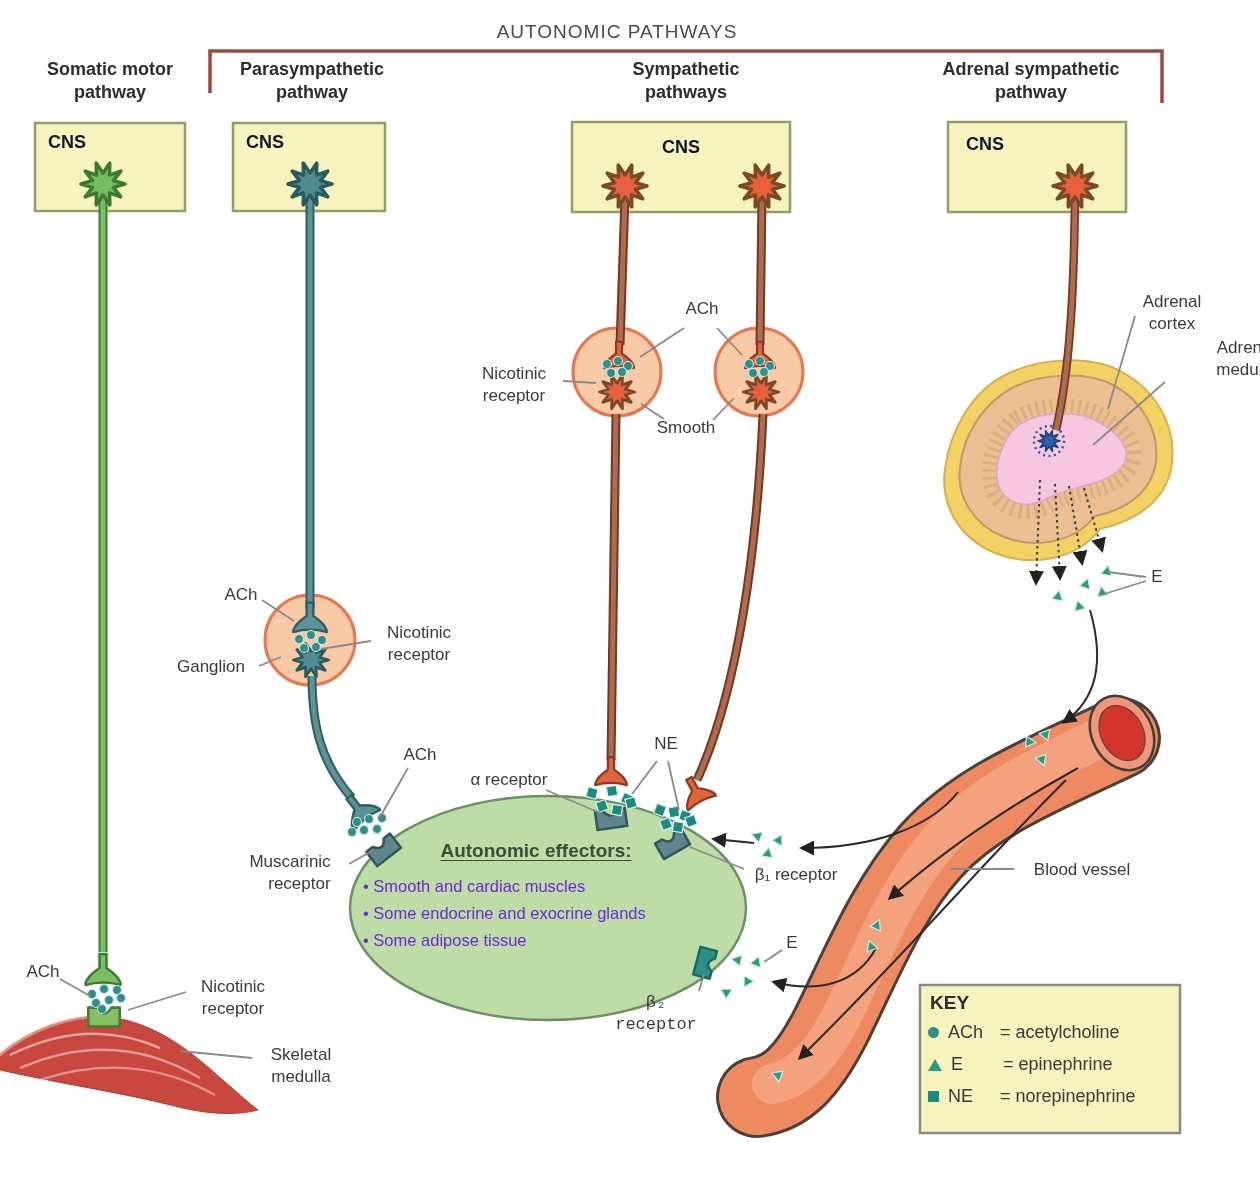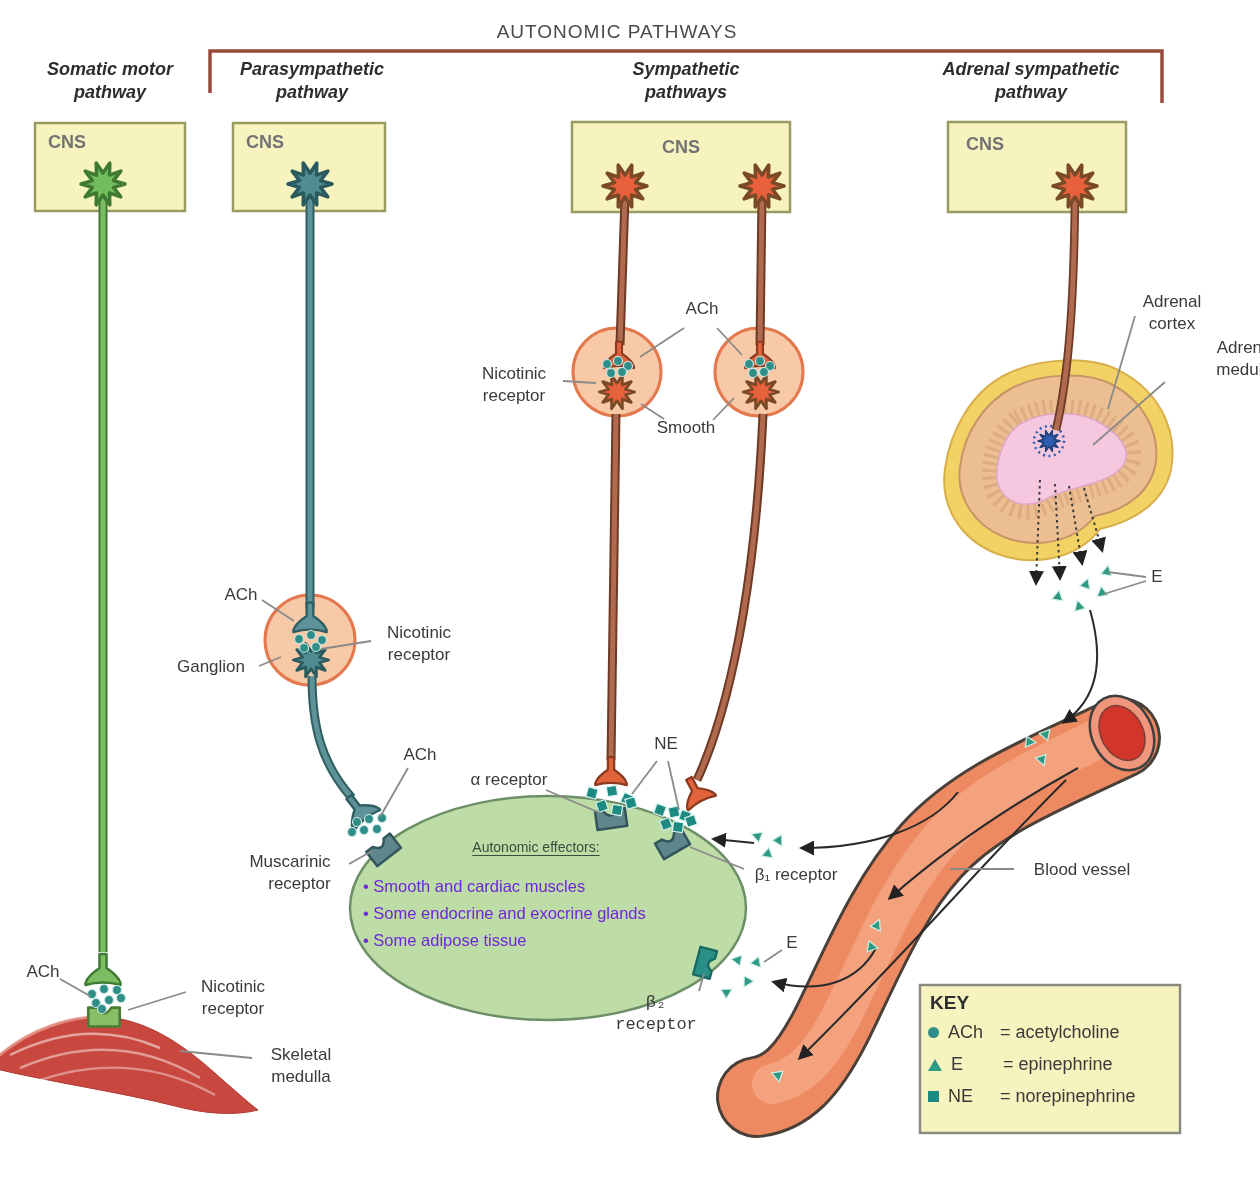--- a/index.html
+++ b/index.html
@@ -3,23 +3,23 @@
 <meta charset="utf-8">
 <style>
   html,body{margin:0;padding:0;background:#fff;}
   .stage{position:relative;width:1260px;height:1200px;background:#ffffff;overflow:hidden;
          font-family:"Liberation Sans", sans-serif;}
   .stage svg{position:absolute;left:0;top:0;z-index:1;}
   .lbl{position:absolute;z-index:2;font-size:17px;color:#3a3a3a;white-space:pre-line;
        text-align:center;line-height:1.28;}
   .cx{transform:translateX(-50%);}
   .title{font-size:19px;letter-spacing:1px;color:#4a4a4a;white-space:nowrap;}
-  .hdr{font-weight:bold;font-size:18px;color:#2d2d2d;font-style:italic;}
-  .cns{font-weight:bold;font-size:18px;color:#737373;}
-  .eff-title{font-weight:normal;font-size:14px;color:#3c4c3c;text-decoration:underline;
+  .hdr{font-weight:bold;font-size:18px;color:#2d2d2d;}
+  .cns{font-weight:bold;font-size:18px;color:#0f172a;}
+  .eff-title{font-weight:bold;font-size:19px;color:#3c4c3c;text-decoration:underline;
              text-underline-offset:3px;white-space:nowrap;}
   .eff-item{font-size:16.5px;color:#6d28d9;white-space:nowrap;text-align:left;}
   .key-title{font-weight:bold;font-size:19px;color:#2d2d2d;}
   .key-row{position:absolute;z-index:2;display:flex;align-items:center;font-size:18px;color:#3a3a3a;}
   .ki{display:inline-block;margin-right:9px;}
   .ki-dot{width:11px;height:11px;border-radius:50%;background:#2f8f88;}
   .ki-tri{width:0;height:0;border-left:7px solid transparent;border-right:7px solid transparent;
           border-bottom:12px solid #2f9a84;}
   .ki-sq{width:11px;height:11px;background:#1d8a82;}
   .key-abbr{display:inline-block;width:52px;}

